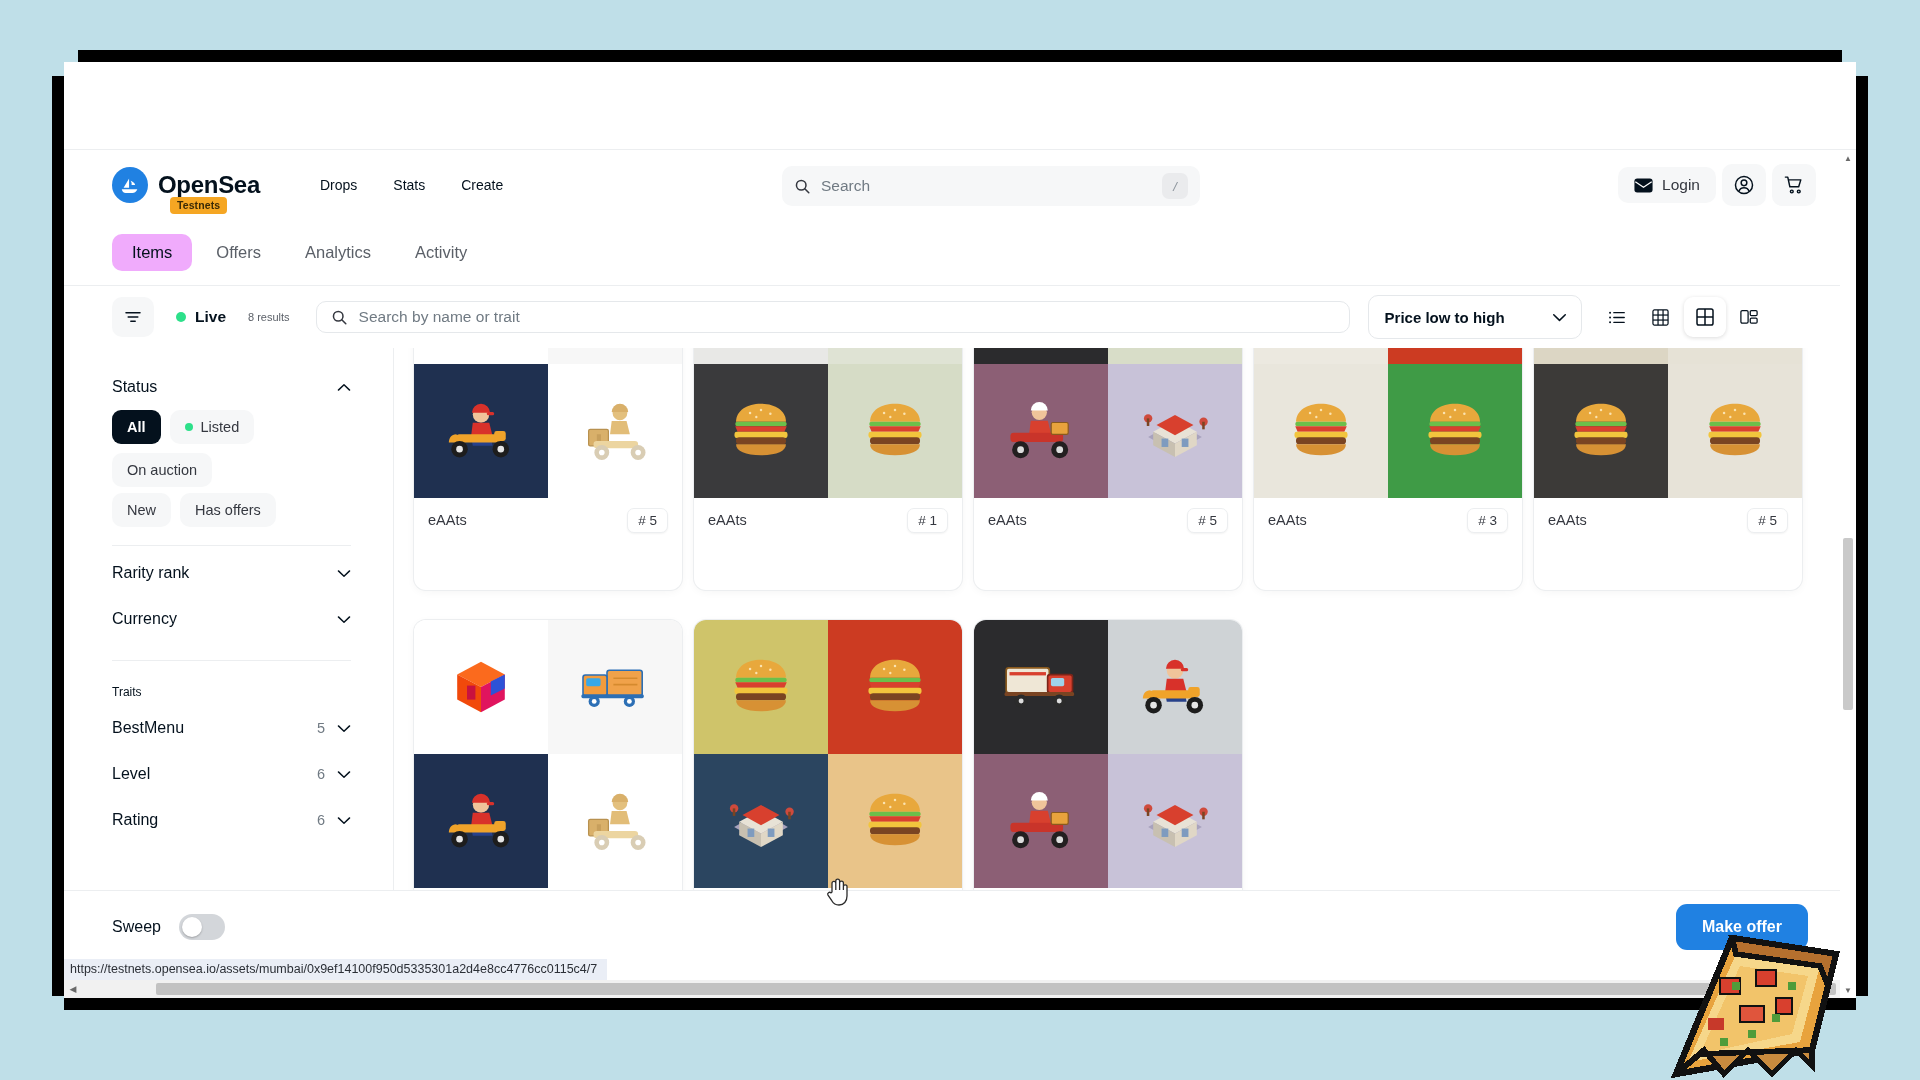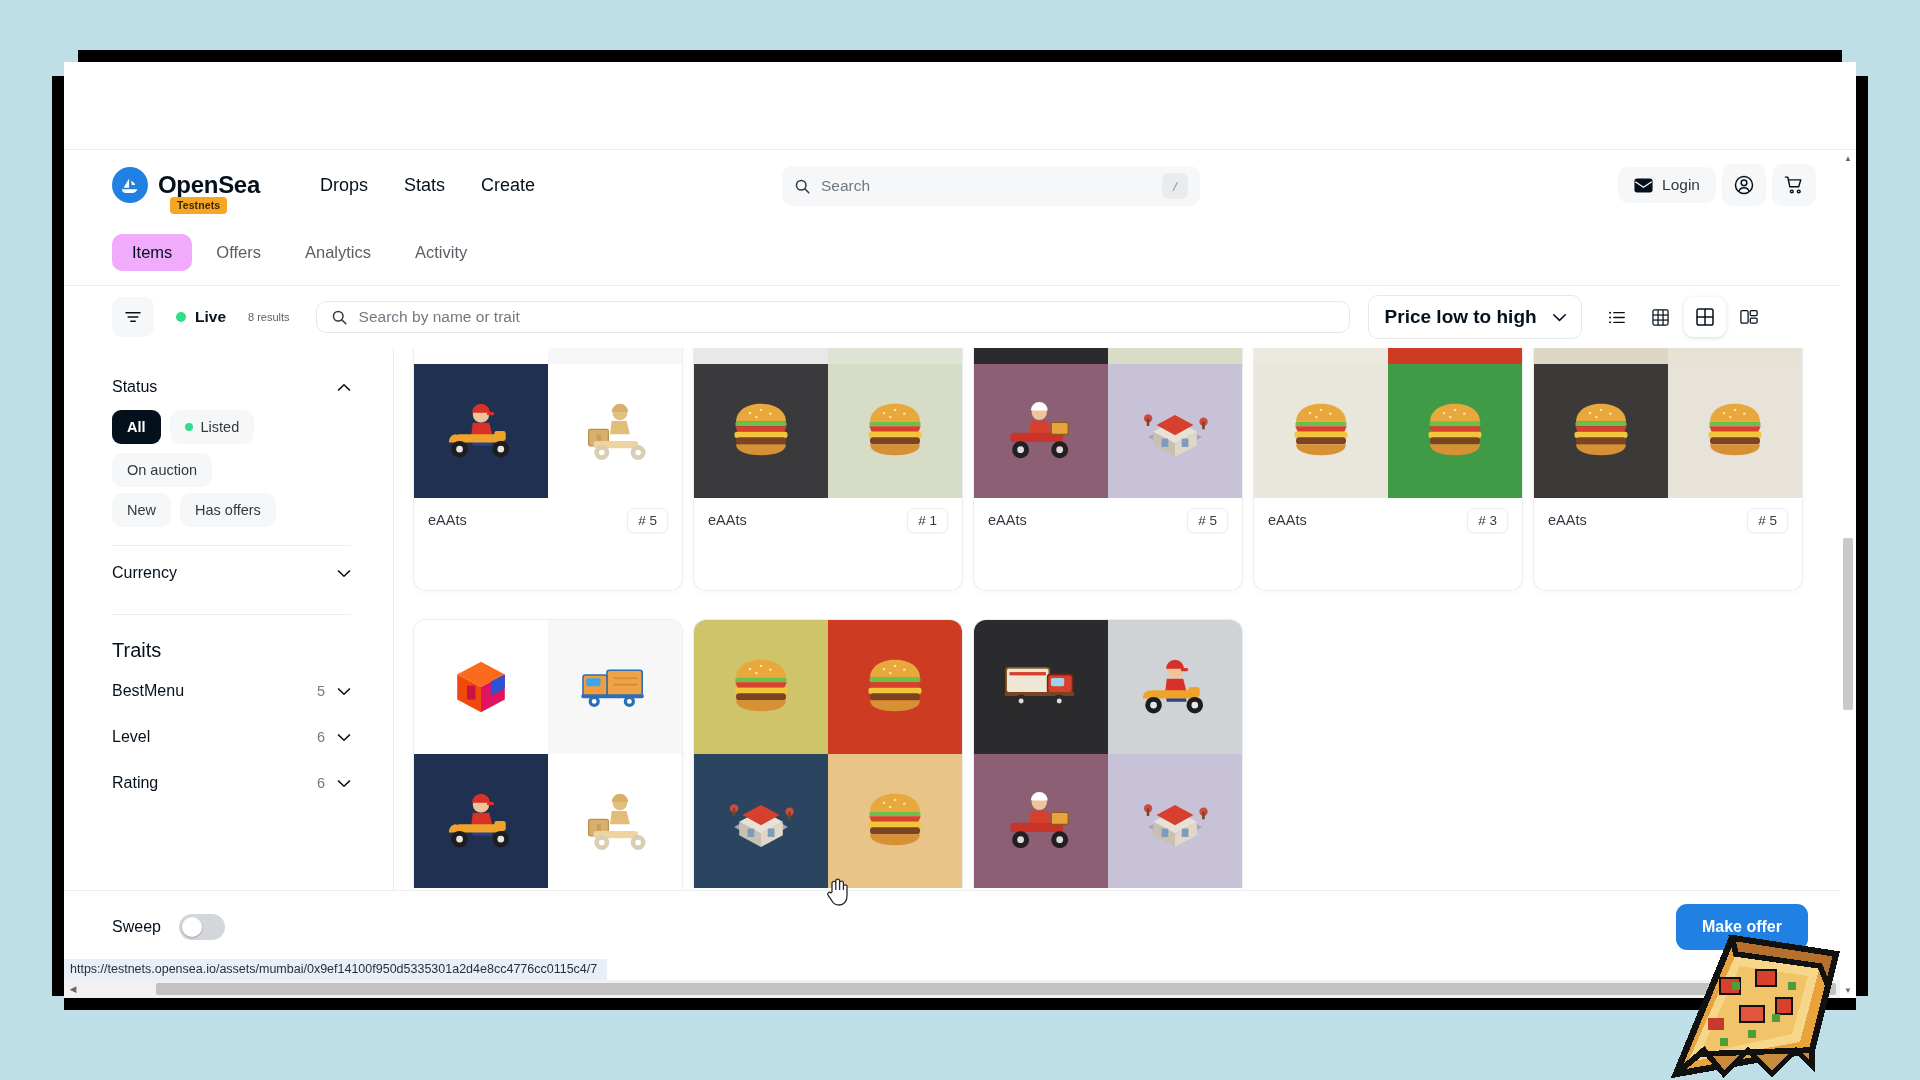--- a/index.html
+++ b/index.html
@@ -60,21 +60,21 @@
   .brand-name { font-size: 24px; font-weight: 700; color: #04111d; letter-spacing: -0.3px; }
   .testnet-badge {
     position: absolute; left: 58px; top: 30px;
     background: #f5a623; color: #3a2a06;
     font-size: 10.5px; font-weight: 600;
     border-radius: 4px; padding: 2px 7px 2.5px;
     letter-spacing: .1px;
   }
   .nav-links { display:flex; gap: 0; margin-left: 42px; }
   .nav-links a {
-    font-size: 18px; color: #04111d; text-decoration:none;
+    font-size: 14px; color: #04111d; text-decoration:none;
     padding: 10px 18px; border-radius: 10px; font-weight: 400;
   }
 
   #global-search {
     position: absolute; left: 718px; top: 16px;
     width: 418px; height: 40px;
     background: #f6f7f8; border-radius: 10px;
     display:flex; align-items:center; padding: 0 12px;
   }
   #global-search .ph { font-size: 15.5px; color: #707a83; margin-left: 10px; flex:1; }
@@ -128,21 +128,21 @@
     border-radius: 10px; display:flex; align-items:center; padding: 0 14px;
   }
   #trait-search .ph { font-size: 15.5px; color: #707a83; margin-left: 11px; }
   #sort-select {
     margin-left: 18px;
     width: 214px; height: 44px;
     background: #fff; border: 1px solid #e5e8eb; border-radius: 10px;
     display:flex; align-items:center; justify-content:space-between;
     padding: 0 14px 0 16px;
   }
-  #sort-select .lbl { font-size: 19px; font-weight: 600; color: #04111d; }
+  #sort-select .lbl { font-size: 15px; font-weight: 600; color: #04111d; }
   .view-group { margin-left: 14px; display:flex; align-items:center; gap: 2px; }
   .view-btn {
     width: 42px; height: 40px; border-radius: 9px;
     display:flex; align-items:center; justify-content:center;
   }
   .view-btn.active { background: #fff; box-shadow: 0 1px 4px rgba(0,0,0,.14); }
 
   
   #body-split { display:flex; height: 600px; }
 
@@ -166,21 +166,21 @@
   .chip.sel { background: #04111d; color: #fff; font-weight: 600; border-radius: 9px; }
   .chip .dot { width: 8px; height: 8px; border-radius: 50%; background: #2de08a; }
   .sb-divider { height:1px; background:#eceef0; margin: 18px 0 4px; }
   .sb-row {
     display:flex; align-items:center; justify-content:space-between;
     padding: 14px 0;
   }
   .sb-row .t { font-size: 16px; color: #04111d; }
   .sb-row .r { display:flex; align-items:center; gap: 12px; }
   .sb-row .cnt { font-size: 14.5px; color: #707a83; }
-  .traits-title { font-size: 20px; color: #04111d; padding: 20px 0 6px; }
+  .traits-title { font-size: 12px; color: #04111d; padding: 20px 0 6px; }
 
   
   #grid-area {
     flex: 1; position: relative; overflow: hidden;
     padding: 0 0 0 2px;
   }
   #grid {
     position: absolute;
     left: 0; top: -118px;
     width: 1400px;
@@ -491,20 +491,30 @@
             <div class="chip">
               <span>New</span>
             </div>
             <div class="chip">
               <span>Has offers</span>
             </div>
           </div>
 
           <div class="sb-divider"></div>
 
+          <div class="sb-row">
+            <span class="t">Rarity rank</span>
+            <span class="r">
+                <span>
+              <svg width="14" height="9" viewBox="0 0 16 10" fill="none" stroke="#04111d" stroke-width="1.6" stroke-linecap="round" stroke-linejoin="round">
+                    <path d="M1.6 2 L8 8.2 L14.4 2"></path>
+                  </svg>
+            </span>
+              </span>
+          </div>
           <div class="sb-row">
             <span class="t">Currency</span>
             <span class="r">
                 <span>
               <svg width="14" height="9" viewBox="0 0 16 10" fill="none" stroke="#04111d" stroke-width="1.6" stroke-linecap="round" stroke-linejoin="round">
                     <path d="M1.6 2 L8 8.2 L14.4 2"></path>
                   </svg>
             </span>
               </span>
           </div>

